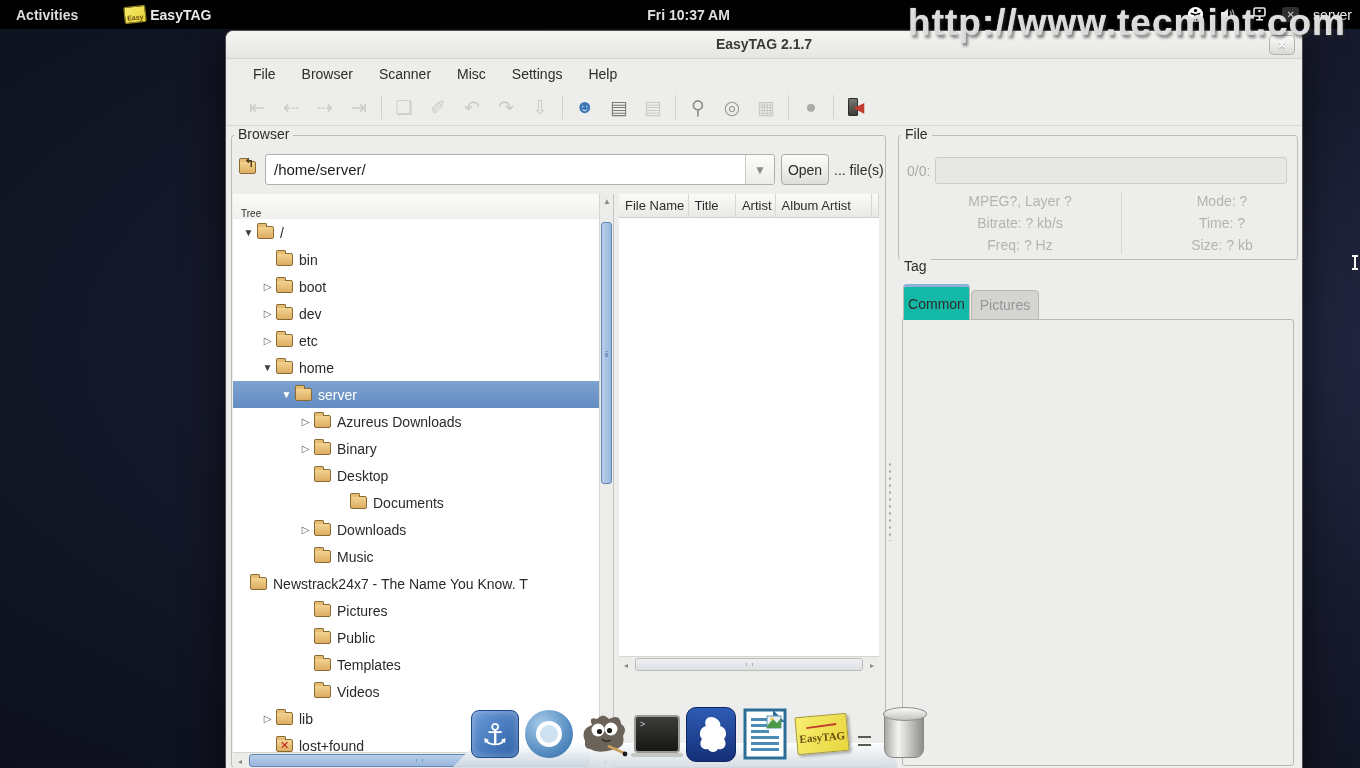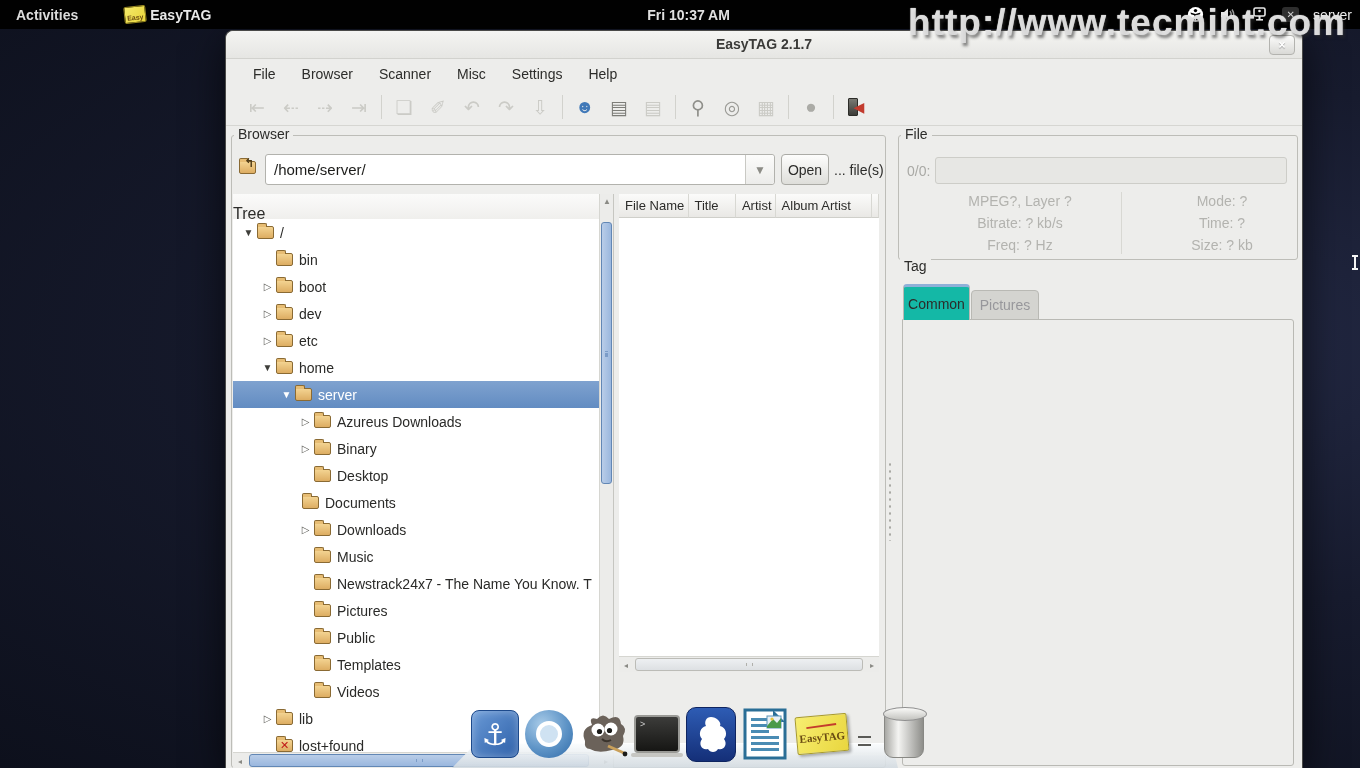--- a/index.html
+++ b/index.html
@@ -77,21 +77,21 @@
   .open-btn { position:absolute; left:549px; top:18px; width:48px; height:31px; border-radius:4px;
               background:linear-gradient(#fdfdfc,#dededa); border:1px solid #ababa6; font-size:14px;
               color:#2c2c2a; display:flex; align-items:center; justify-content:center; }
   .files-label { position:absolute; left:602px; top:26px; font-size:14px; color:#2c2c2a; }
 
   
   .tree-panel { position:absolute; left:1px; top:58px; width:381px; height:574px; background:#fff;
                 border-right:1px solid #c6c6c1; }
   .tree-header { position:absolute; left:0; top:0; right:14px; height:40px;
                  background:linear-gradient(#fbfbfa,#e9e8e5); border-bottom:1px solid #cfcfca;
-                 font-size:16px; color:#2c2c2a; display:flex; align-items:center; }
+                 font-size:10px; color:#2c2c2a; display:flex; align-items:center; padding-left:8px; }
   .tree-list { position:absolute; left:0; top:25px; right:14px; bottom:16px; overflow:hidden; background:#fff; }
   .tree-row { height:27px; display:flex; align-items:center; font-size:14px; color:#2a2a28; white-space:nowrap; }
   .tree-row .exp { width:17px; text-align:center; font-size:10px; color:#5c5c57; flex:0 0 17px; }
   .tree-row .exp.open { color:#3e3e3a; }
   .tree-row .folder { flex:0 0 17px; margin-right:6px; }
   .tree-row.selected { background:linear-gradient(#7fa2cf,#628cc2); color:#fff; }
   .tree-row.selected .exp { color:#fff; }
   .fx { position:absolute; inset:0; display:flex; align-items:center; justify-content:center;
         color:#c01818; font-weight:bold; font-size:11px; }
   
@@ -334,36 +334,36 @@
             <div class="tree-row" style="padding-left: 64px;">
               <span class="exp">▷</span>
               <span class="folder"></span>
               <span>Binary</span>
             </div>
             <div class="tree-row" style="padding-left: 64px;">
               <span class="exp"></span>
               <span class="folder"></span>
               <span>Desktop</span>
             </div>
-            <div class="tree-row" style="padding-left: 52px;">
+            <div class="tree-row" style="padding-left: 100px;">
               <span class="exp"></span>
               <span class="folder"></span>
               <span>Documents</span>
             </div>
             <div class="tree-row" style="padding-left: 64px;">
               <span class="exp">▷</span>
               <span class="folder"></span>
               <span>Downloads</span>
             </div>
             <div class="tree-row" style="padding-left: 64px;">
               <span class="exp"></span>
               <span class="folder"></span>
               <span>Music</span>
             </div>
-            <div class="tree-row" style="padding-left: 64px;">
+            <div class="tree-row" style="">
               <span class="exp"></span>
               <span class="folder"></span>
               <span>Newstrack24x7 - The Name You Know. T</span>
             </div>
             <div class="tree-row" style="padding-left: 64px;">
               <span class="exp"></span>
               <span class="folder"></span>
               <span>Pictures</span>
             </div>
             <div class="tree-row" style="padding-left: 64px;">

